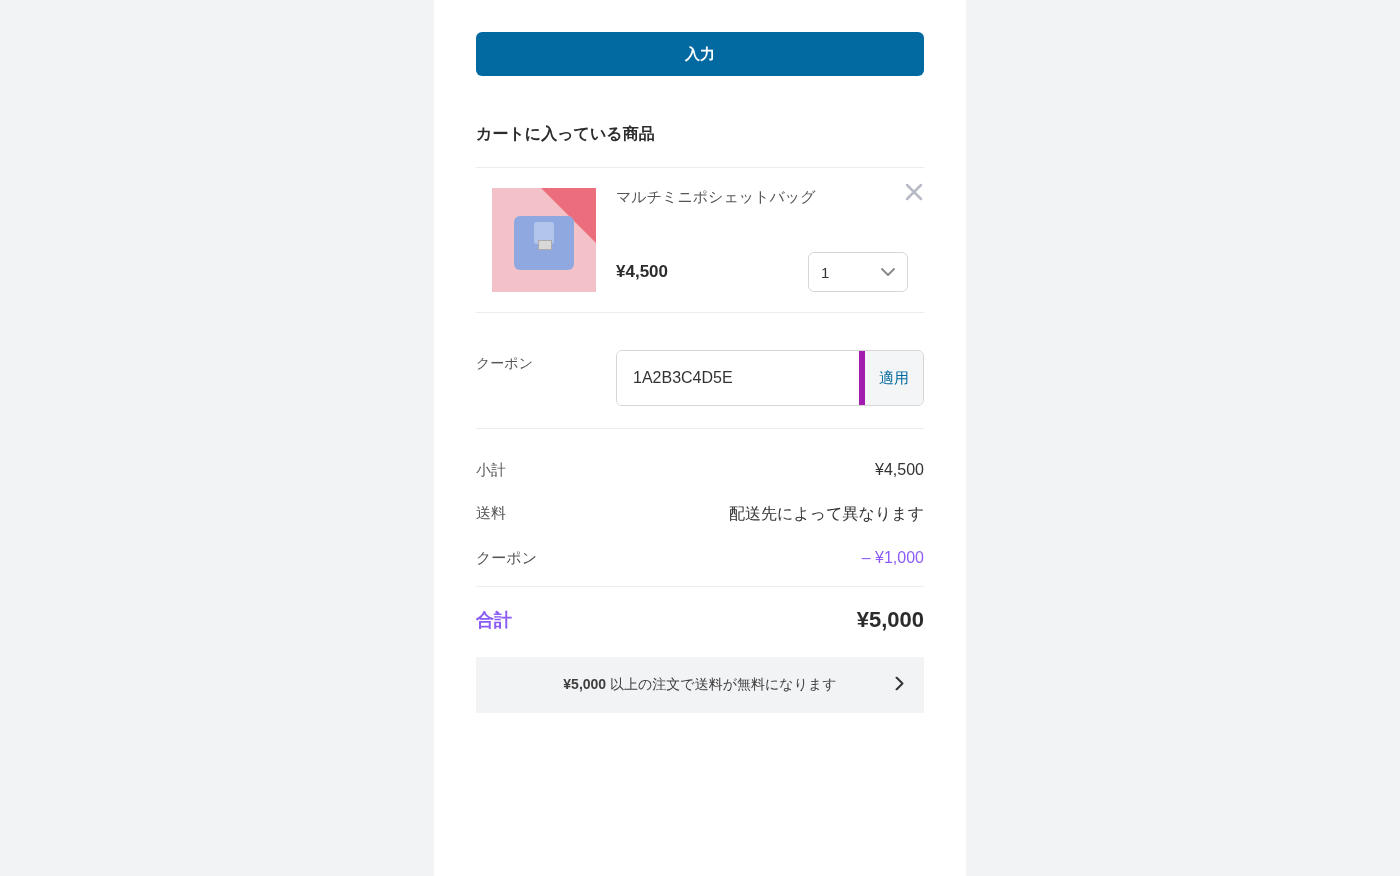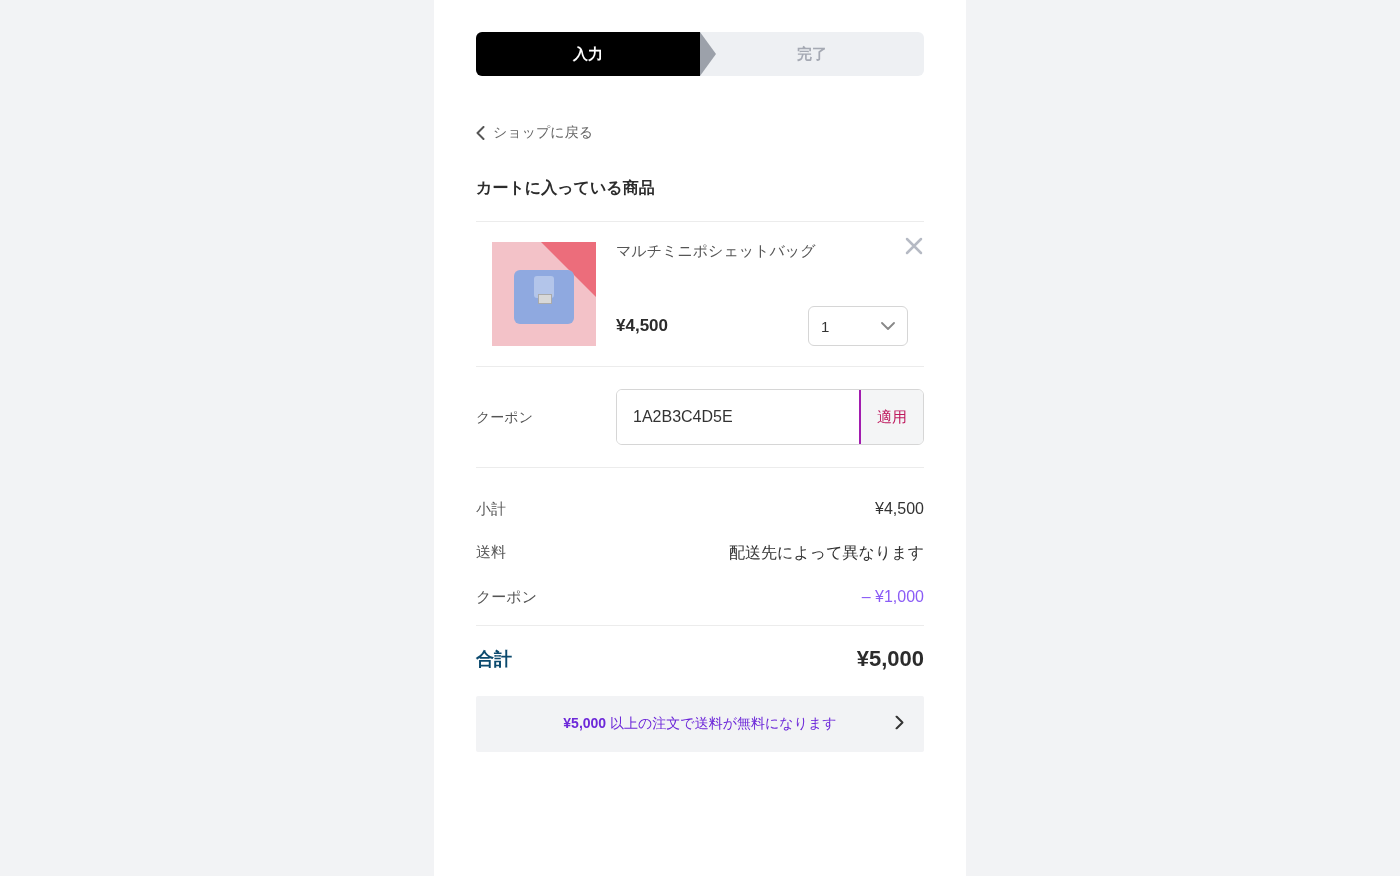--- a/index.html
+++ b/index.html
@@ -30,21 +30,21 @@
     .progress-step {
       flex: 1;
       display: flex;
       align-items: center;
       justify-content: center;
       font-size: 15px;
       font-weight: 600;
       position: relative;
     }
     .progress-step.active {
-      background: #000000;
+      background: #0369a1;
       color: #fff;
     }
     .progress-step.inactive {
       color: #a5a9b3;
     }
     .progress-step.active::after {
       content: "";
       position: absolute;
       right: -16px;
       top: 0;
@@ -204,35 +204,36 @@
     }
     .coupon-controls {
       flex: 1;
     }
     .coupon-input-row {
       display: flex;
       border: 1px solid #d6d6d6;
       border-radius: 6px;
       overflow: hidden;
       height: 56px;
+      margin-top: 15px;
     }
     .coupon-input {
       flex: 1;
       border: none;
       padding: 0 16px;
       font-size: 16px;
       color: #333;
       outline: none;
     }
     .apply-btn {
       width: 64px;
       border: none;
-      border-left: 2px solid #a21caf;
+      border-left: 6px solid #a21caf;
       background: #f4f5f6;
-      color: #be185d;
+      color: #0369a1;
       font-size: 15px;
       cursor: pointer;
     }
     .coupon-note {
       background: #f2f3f5;
       color: #a8acb5;
       font-size: 13px;
       padding: 10px 14px;
       margin-top: 8px;
       border-radius: 4px;
@@ -256,36 +257,36 @@
     }
     .total-row {
       display: flex;
       justify-content: space-between;
       align-items: center;
       padding: 20px 0 24px 0;
     }
     .total-label {
       font-size: 18px;
       font-weight: 700;
-      color: #0c4a6e;
+      color: #8b5cf6;
     }
     .total-value {
       font-size: 22px;
       font-weight: 700;
       color: #2c2c2c;
     }
     .shipping-banner {
       background: #f2f3f5;
       height: 56px;
       display: flex;
       align-items: center;
       justify-content: center;
       position: relative;
       font-size: 14px;
-      color: #6d28d9;
+      color: #404040;
       cursor: pointer;
       border-radius: 2px;
     }
     .shipping-banner .bold {
       font-weight: 700;
     }
     .shipping-banner .chev {
       position: absolute;
       right: 20px;
       top: 50%;
@@ -295,31 +296,22 @@
   </style>
 </head>
 <body>
 
 <div class="container">
 
   <div class="progress">
     <div class="progress-step active">
       <span>入力</span>
     </div>
-    <div class="progress-step inactive">
-      <span>完了</span>
-    </div>
-  </div>
-
-  <div class="back-link">
-    <svg width="9" height="14" viewBox="0 0 9 14">
-        <path d="M7.5 1 L1.5 7 L7.5 13" stroke="#555" stroke-width="2" fill="none" stroke-linecap="round" stroke-linejoin="round"></path>
-      </svg>
-    <span>ショップに戻る</span>
-  </div>
+  </div>
+
 
   <h2 class="page-title">カートに入っている商品</h2>
 
   <hr class="hr">
 
   <div class="cart-item">
     <div class="product-img">
       <div class="triangle"></div>
       <div class="bag"></div>
     </div>

